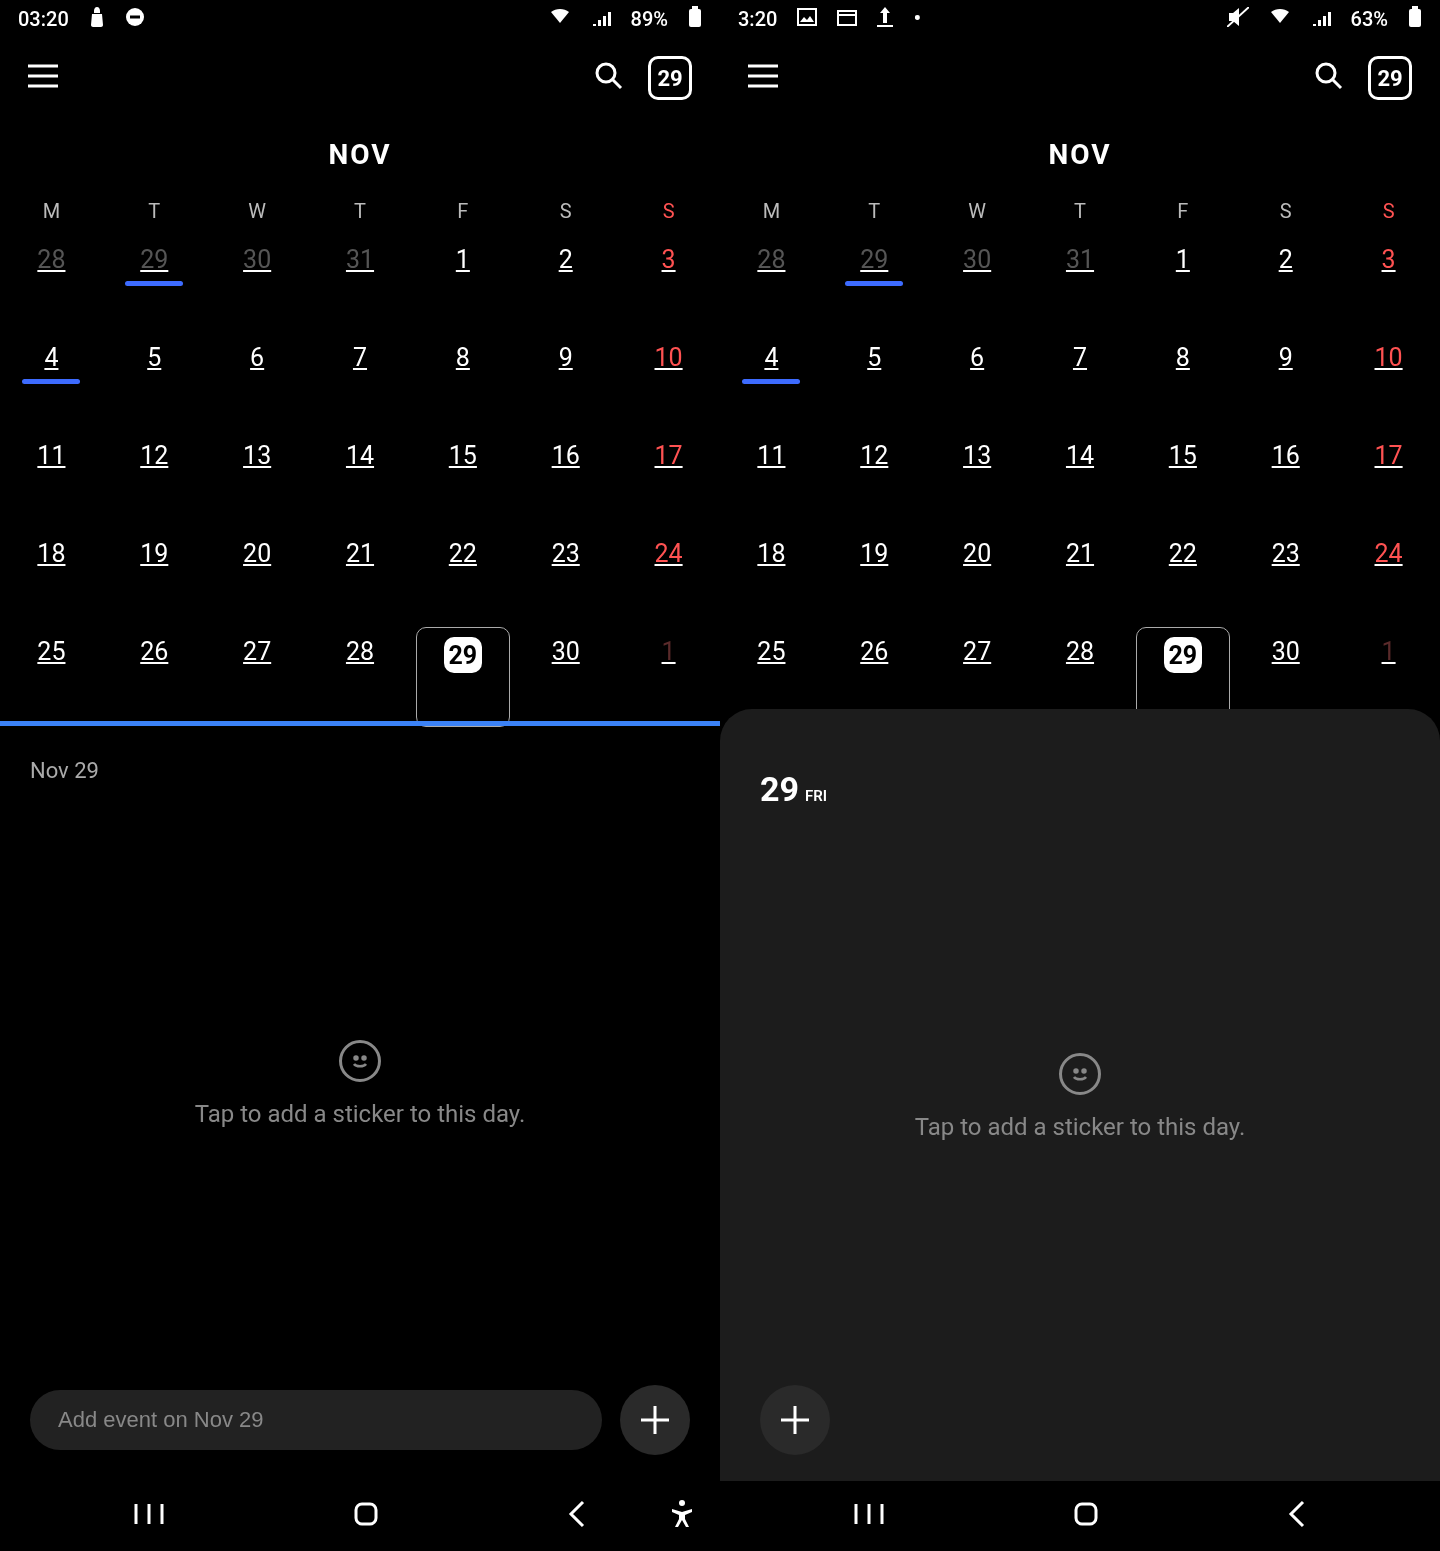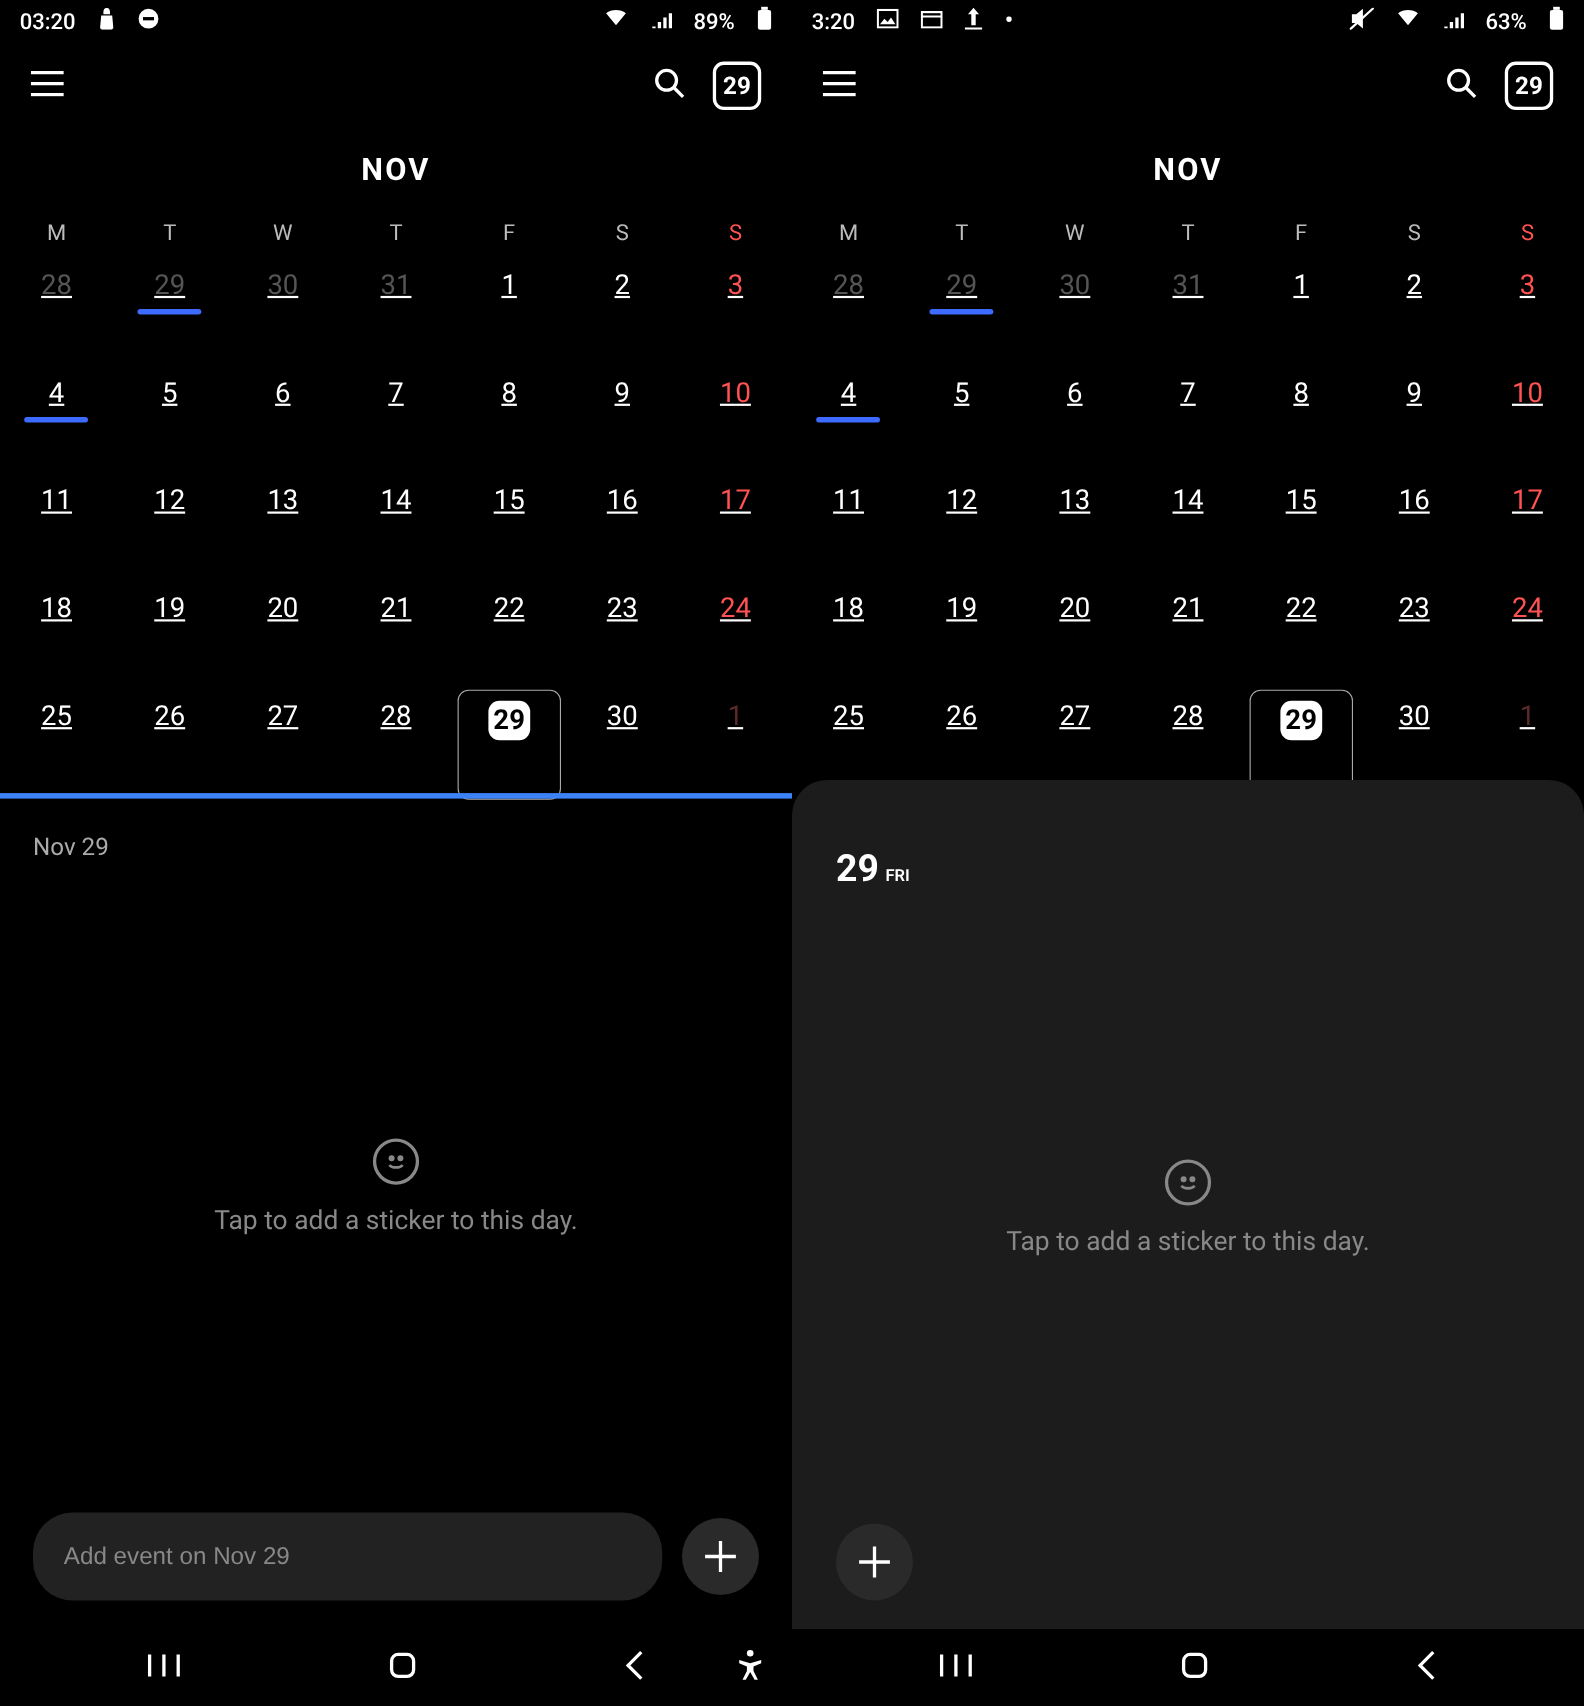--- a/index.html
+++ b/index.html
@@ -117,21 +117,21 @@
   }
   .sticker-zone .txt { font-size: 24px; }
   .event-row {
     display: flex; align-items: center; gap: 18px;
     padding-bottom: 10px;
   }
   .event-input {
     flex: 1;
     background: #222;
     border: none;
-    height: 80px;
+    height: 60px;
     border-radius: 36px;
     padding: 0 28px;
     font-size: 22px;
     color: #fca5a5;
   }
   .screen-b .event-input { background: #141414; border: 1px solid #333; }
   .event-input::placeholder { color: #888; }
   .fab {
     width: 70px; height: 70px; border-radius: 50%;
     background: #2a2a2a;

